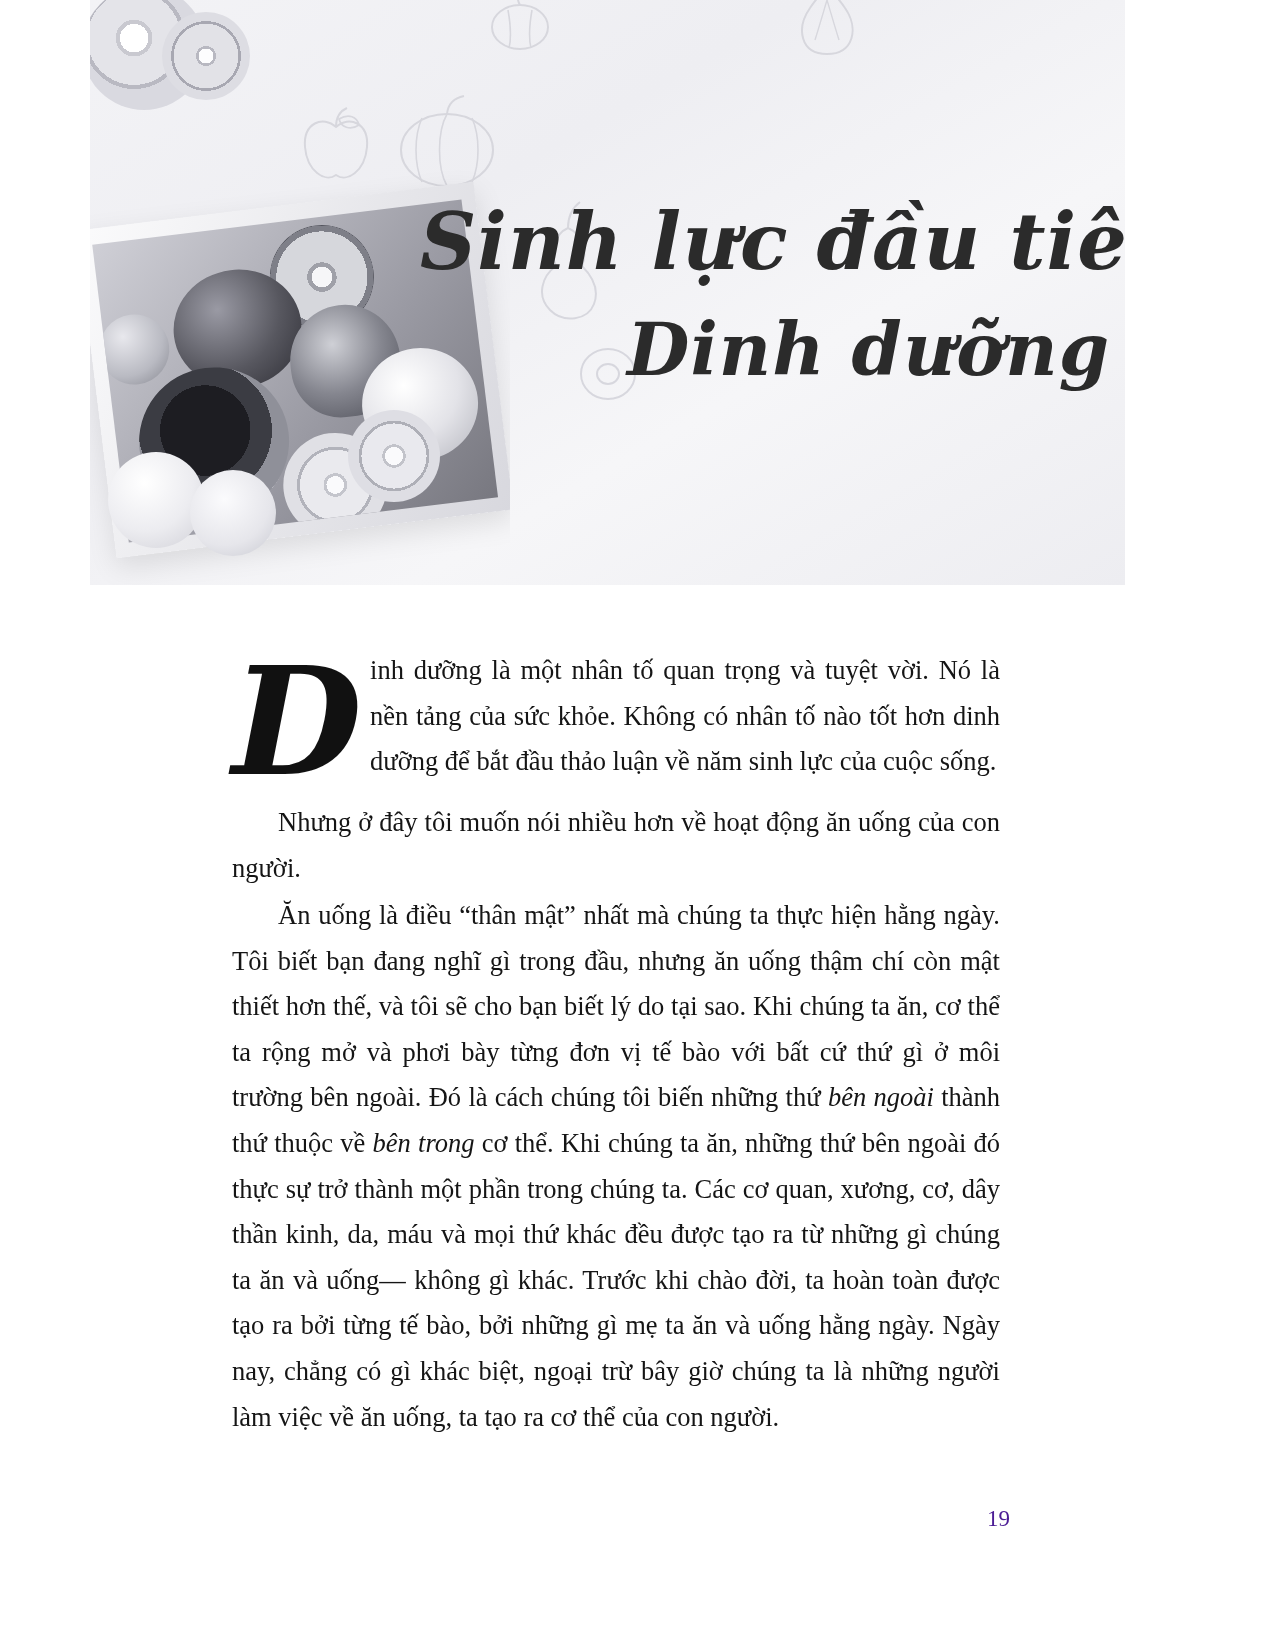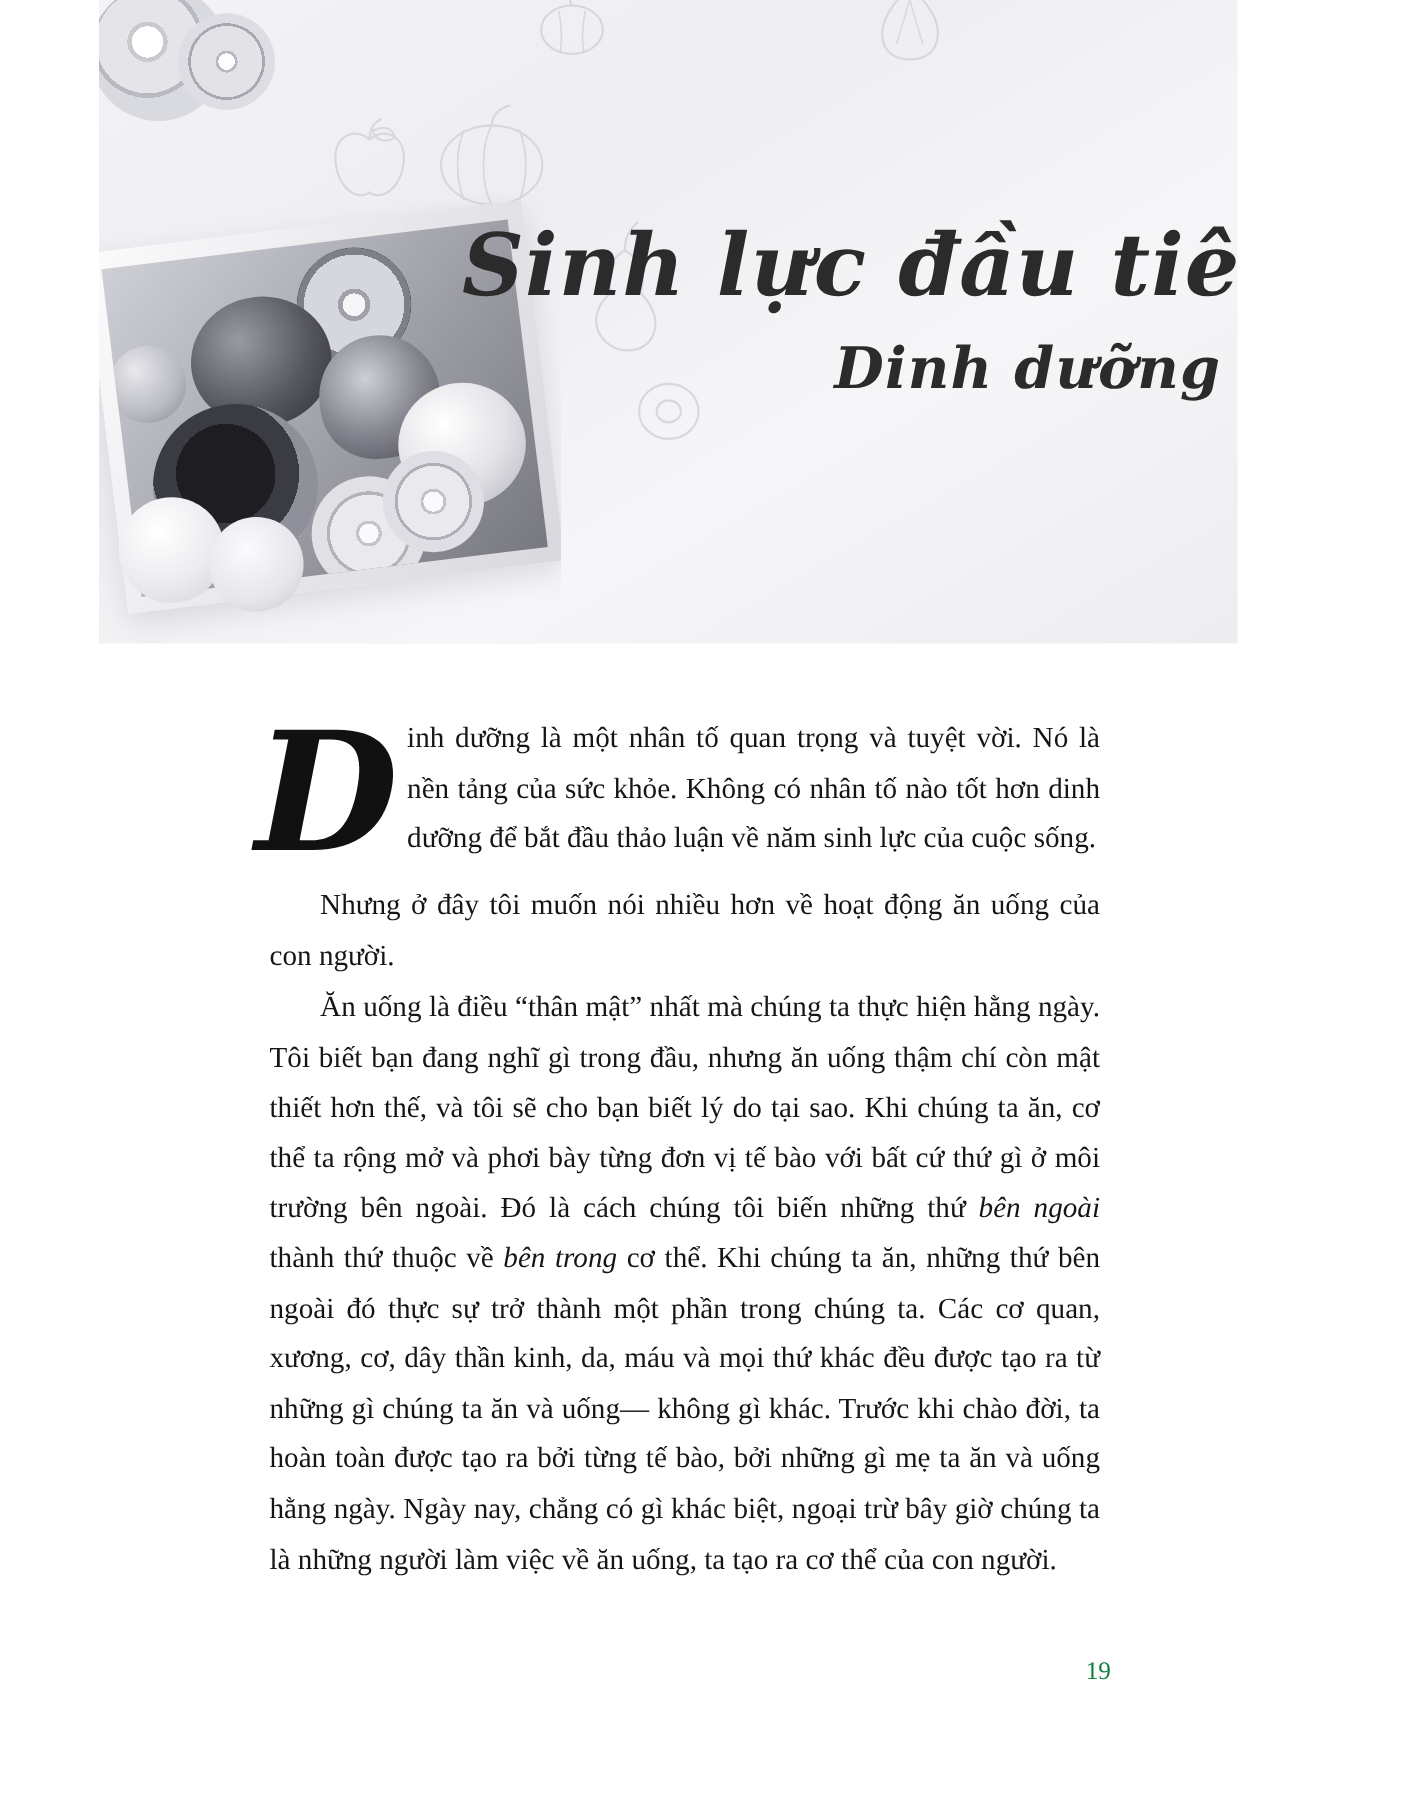--- a/index.html
+++ b/index.html
@@ -74,38 +74,38 @@
   .title-line {
     font-family: "DejaVu Serif", serif;
     font-style: italic;
     font-weight: 700;
     font-size: 78px;
     line-height: 1.45;
     color: #2b2b2b;
     letter-spacing: 1px;
     white-space: nowrap;
   }
-  .title-line.l2 { font-size: 52px; }
+  .title-line.l2 { font-size: 72px; }
 
   
   .content {
     position: absolute;
     left: 232px;
     top: 648px;
     width: 768px;
   }
   .para {
     font-size: 26.5px;
     line-height: 1.72;
     text-align: justify;
     text-justify: inter-word;
     margin: 0 0 2px 0;
     color: #151515;
   }
-  .para.indent { text-indent: 46px; margin-left: 13px; }
+  .para.indent { text-indent: 46px; }
   .dropcap-para {
     position: relative;
     min-height: 150px;
   }
   .dropcap {
     float: left;
     font-family: "DejaVu Serif", serif;
     font-style: italic;
     font-weight: 700;
     font-size: 150px;
@@ -114,21 +114,21 @@
     margin-top: 2px;
     color: #111;
   }
   em { }
 
   .page-number {
     position: absolute;
     right: 265px;
     bottom: 118px;
     font-size: 23px;
-    color: #15803d;
+    color: #4c1d95;
   }
 </style>
 </head>
 <body>
 
 <div class="banner">
 
   <svg class="doodle" style="left:385px; top:-18px;" width="90" height="75" viewBox="0 0 90 75">
     <ellipse cx="45" cy="45" rx="28" ry="22" fill="none" stroke="currentColor" stroke-width="2"></ellipse>
     <path d="M45 23 C38 12 52 8 45 0" fill="none" stroke="currentColor" stroke-width="2"></path>

